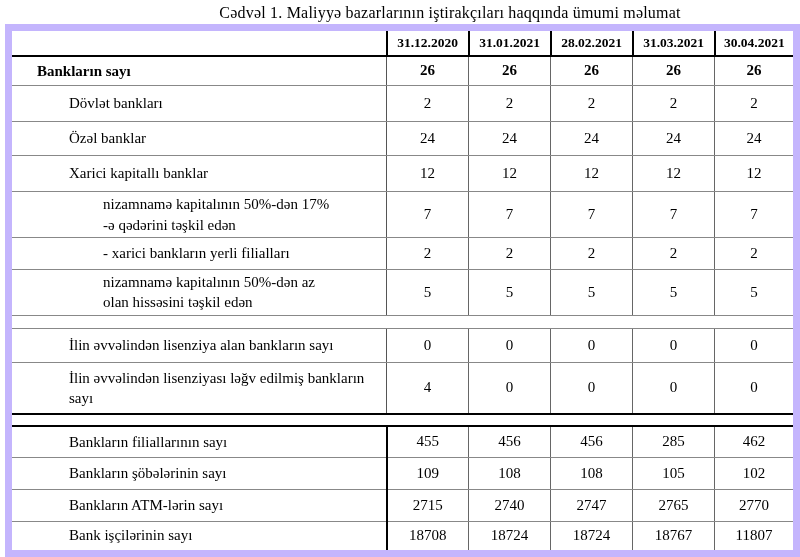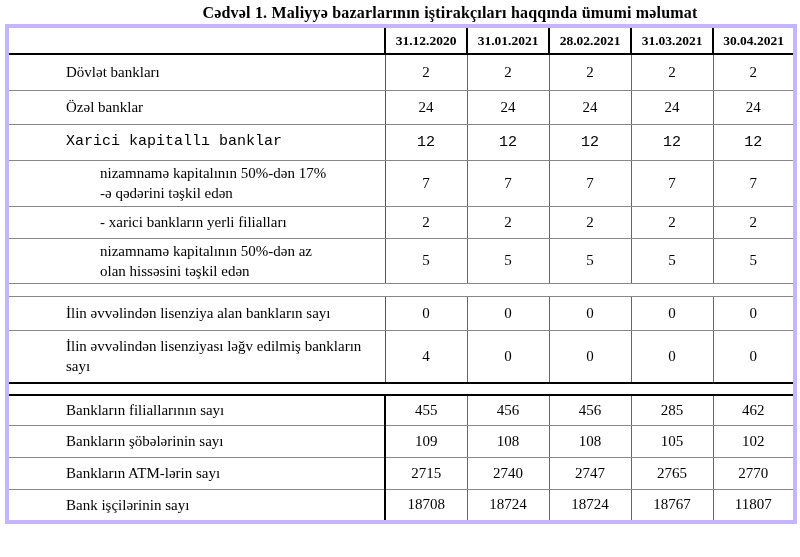--- a/index.html
+++ b/index.html
@@ -3,26 +3,26 @@
 <meta charset="utf-8">
 <style>
   html,body{margin:0;padding:0;}
   body{
     width:800px;height:557px;background:#fff;color:#000;
     font-family:"Liberation Serif","DejaVu Serif",serif;
     overflow:hidden;position:relative;
   }
   .title{
     margin:4px 0 2px 100px;width:700px;text-align:center;
-    font-weight:bold;font-size:16px;letter-spacing:.2px;
+    font-weight:normal;font-size:16px;letter-spacing:.2px;
   }
   table.main{
     border-collapse:collapse;table-layout:fixed;
     width:790px;margin-left:5px;
-    border:4px solid #c4b5fd;
+    border:7px solid #c4b5fd;
   }
   col.c-label{width:378px;}
   col.c-data{width:82px;}
   th.hd{
     border:2px solid #000;
     font-weight:bold;font-size:13.5px;text-align:center;
     padding:3px 0;
   }
   th.hd-empty{border:2px solid #000;}
   td{vertical-align:middle;font-size:15px;}
@@ -68,37 +68,45 @@
     <tr style="height: 28px;">
         <th class="hd hd-empty"></th>
         <th class="hd">31.12.2020</th>
         <th class="hd">31.01.2021</th>
         <th class="hd">28.02.2021</th>
         <th class="hd">31.03.2021</th>
         <th class="hd">30.04.2021</th>
       </tr>
   </thead>
   <tbody>
+      <tr class="datarow bold-row" style="height: 30px;">
+        <td class="label ind1">Bankların sayı</td>
+        <td class="val">26</td>
+        <td class="val">26</td>
+        <td class="val">26</td>
+        <td class="val">26</td>
+        <td class="val">26</td>
+      </tr>
       <tr class="datarow" style="height: 36px;">
         <td class="label ind2">Dövlət bankları</td>
         <td class="val">2</td>
         <td class="val">2</td>
         <td class="val">2</td>
         <td class="val">2</td>
         <td class="val">2</td>
       </tr>
       <tr class="datarow" style="height: 34px;">
         <td class="label ind2">Özəl banklar</td>
         <td class="val">24</td>
         <td class="val">24</td>
         <td class="val">24</td>
         <td class="val">24</td>
         <td class="val">24</td>
       </tr>
-      <tr class="datarow" style="height: 36px; font-family: Liberation Mono, monospace;">
+      <tr class="datarow" style="height: 36px;">
         <td class="label ind2">Xarici kapitallı banklar</td>
         <td class="val">12</td>
         <td class="val">12</td>
         <td class="val">12</td>
         <td class="val">12</td>
         <td class="val">12</td>
       </tr>
       <tr class="datarow" style="height: 46px;">
         <td class="label ind3">nizamnamə kapitalının 50%-dən 17% -ə qədərini təşkil edən</td>
         <td class="val">7</td>

